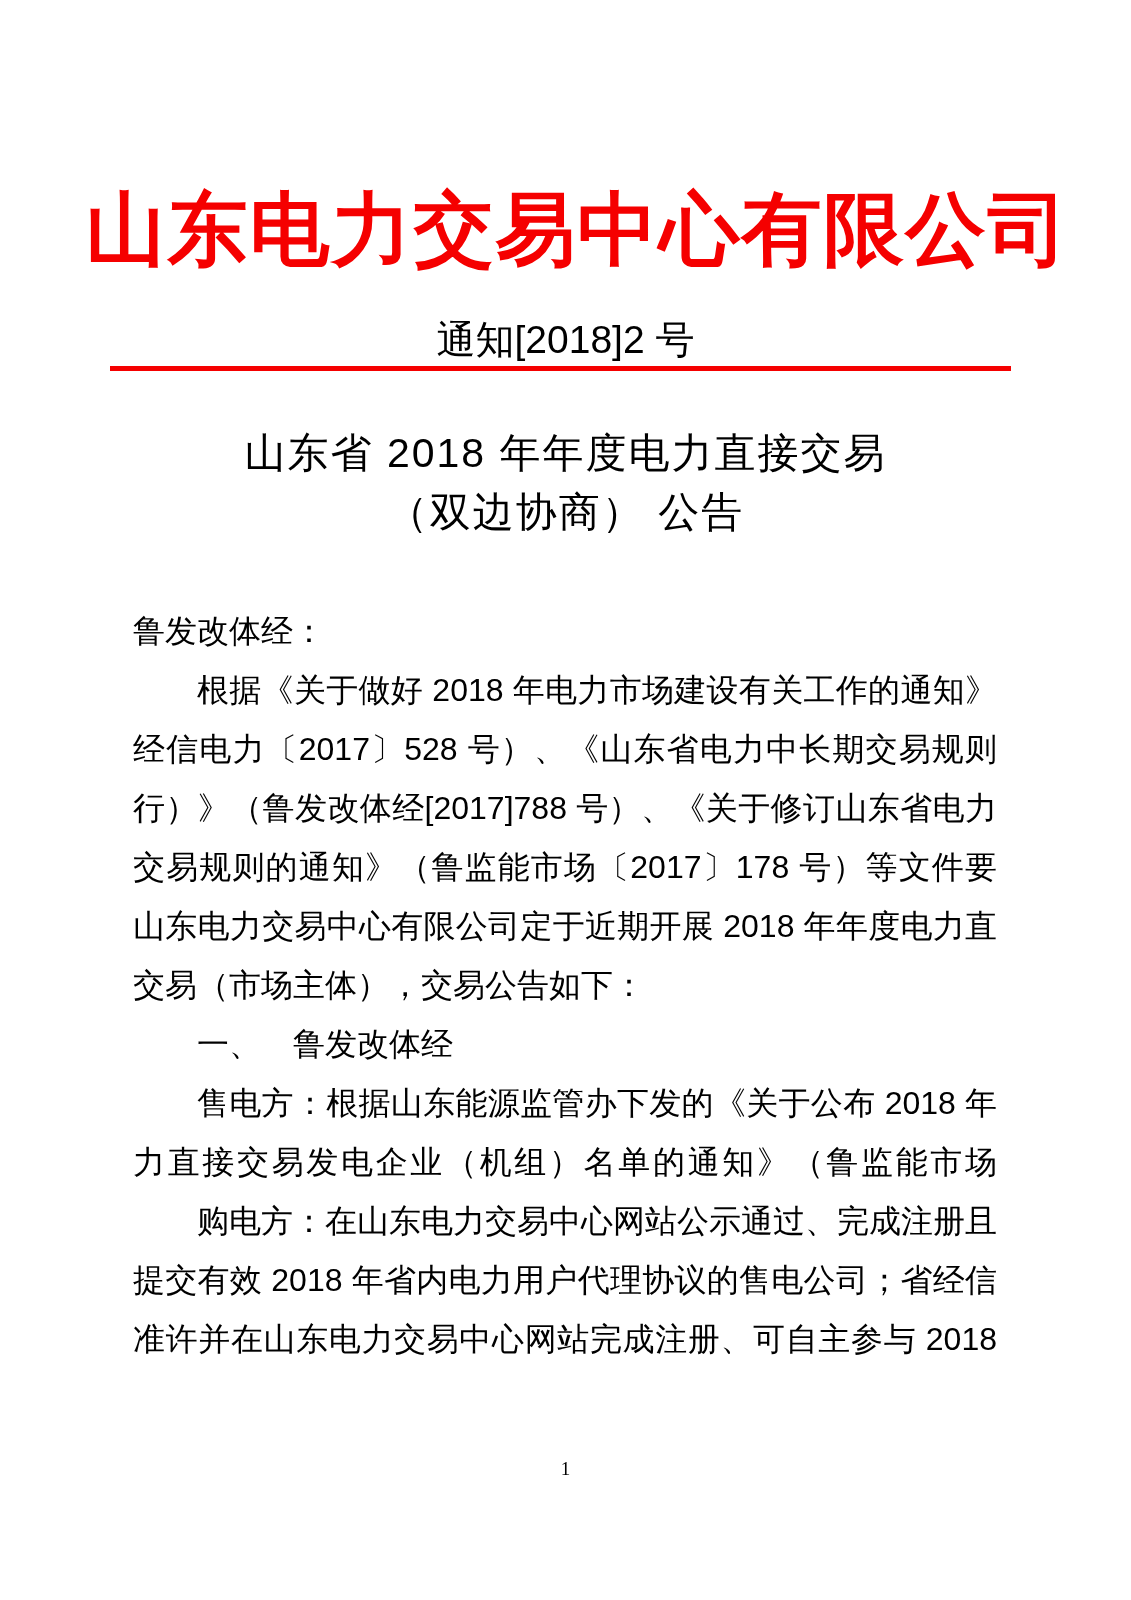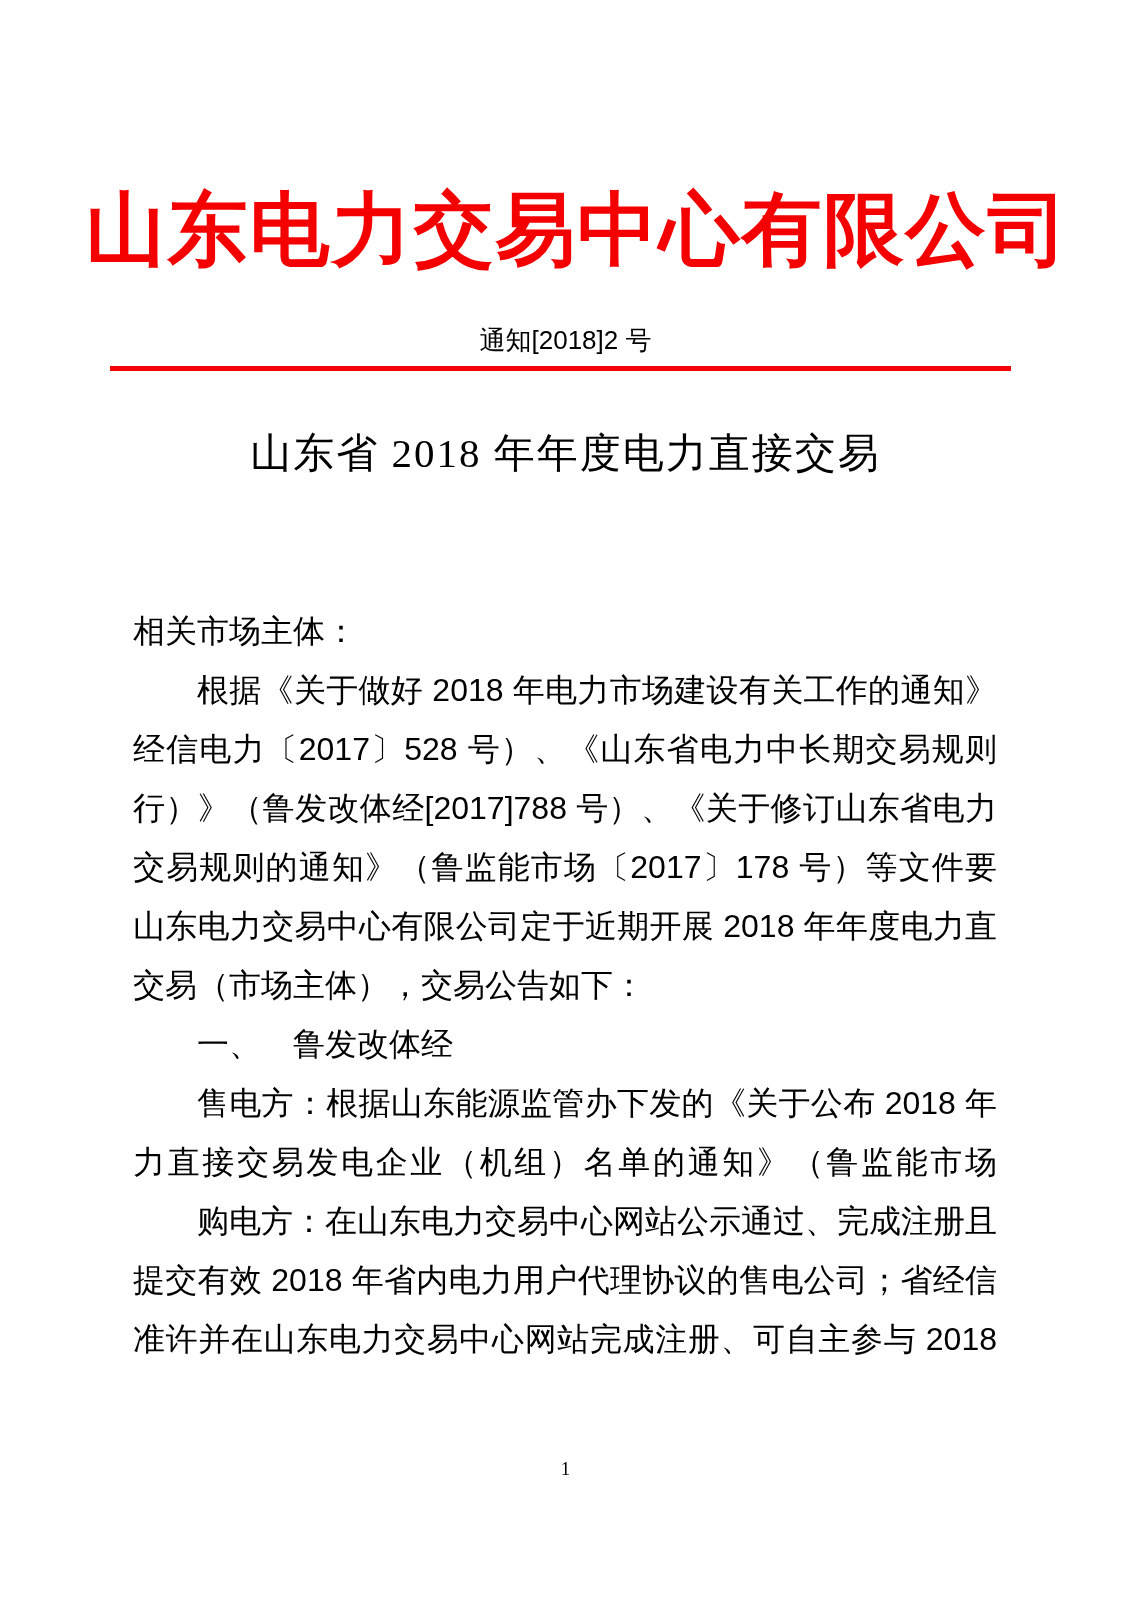--- a/index.html
+++ b/index.html
@@ -26,39 +26,39 @@
     line-height: 1.25;
     color: #F50000;
     white-space: nowrap;
   }
   .notice-number {
     position: absolute;
     top: 322px;
     left: 0;
     width: 100%;
     text-align: center;
-    font-size: 26px;
+    font-size: 39px;
     line-height: 36px;
     color: #000000;
   }
   .divider {
     position: absolute;
     top: 366px;
     left: 110px;
     width: 901px;
     height: 5px;
     background: #F50000;
   }
   .doc-title {
     position: absolute;
     top: 424px;
     left: 0;
     width: 100%;
     text-align: center;
-    font-family: Liberation Serif, serif;
+    font-family: Liberation Sans, sans-serif;
     font-size: 41px;
     line-height: 59px;
     letter-spacing: 2px;
     color: #000000;
   }
   .doc-body {
     position: absolute;
     top: 602px;
     left: 133px;
     width: 864px;
@@ -94,24 +94,25 @@
 <div class="page">
 
   <h1 class="company-title">山东电力交易中心有限公司</h1>
 
   <div class="notice-number">通知[2018]2 号</div>
 
   <div class="divider"></div>
 
   <div class="doc-title">
     <div>山东省 2018 年年度电力直接交易</div>
+    <div>（双边协商） 公告</div>
   </div>
 
   <div class="doc-body">
-    <div class="line">相关市场主体：</div>
+    <div class="line">鲁发改体经：</div>
     <div class="line indent fill">根据《关于做好 2018 年电力市场建设有关工作的通知》（鲁</div>
     <div class="line fill">经信电力〔2017〕528 号）、《山东省电力中长期交易规则（试</div>
     <div class="line fill">行）》（鲁发改体经[2017]788 号）、《关于修订山东省电力中长期</div>
     <div class="line fill">交易规则的通知》（鲁监能市场〔2017〕178 号）等文件要求，</div>
     <div class="line fill">山东电力交易中心有限公司定于近期开展 2018 年年度电力直接</div>
     <div class="line">交易（市场主体），交易公告如下：</div>
     <div class="line indent">一、　鲁发改体经</div>
     <div class="line indent fill">
       <span class="b">售电方：</span><span>根据山东能源监管办下发的《关于公布 2018 年电</span>
     </div>

